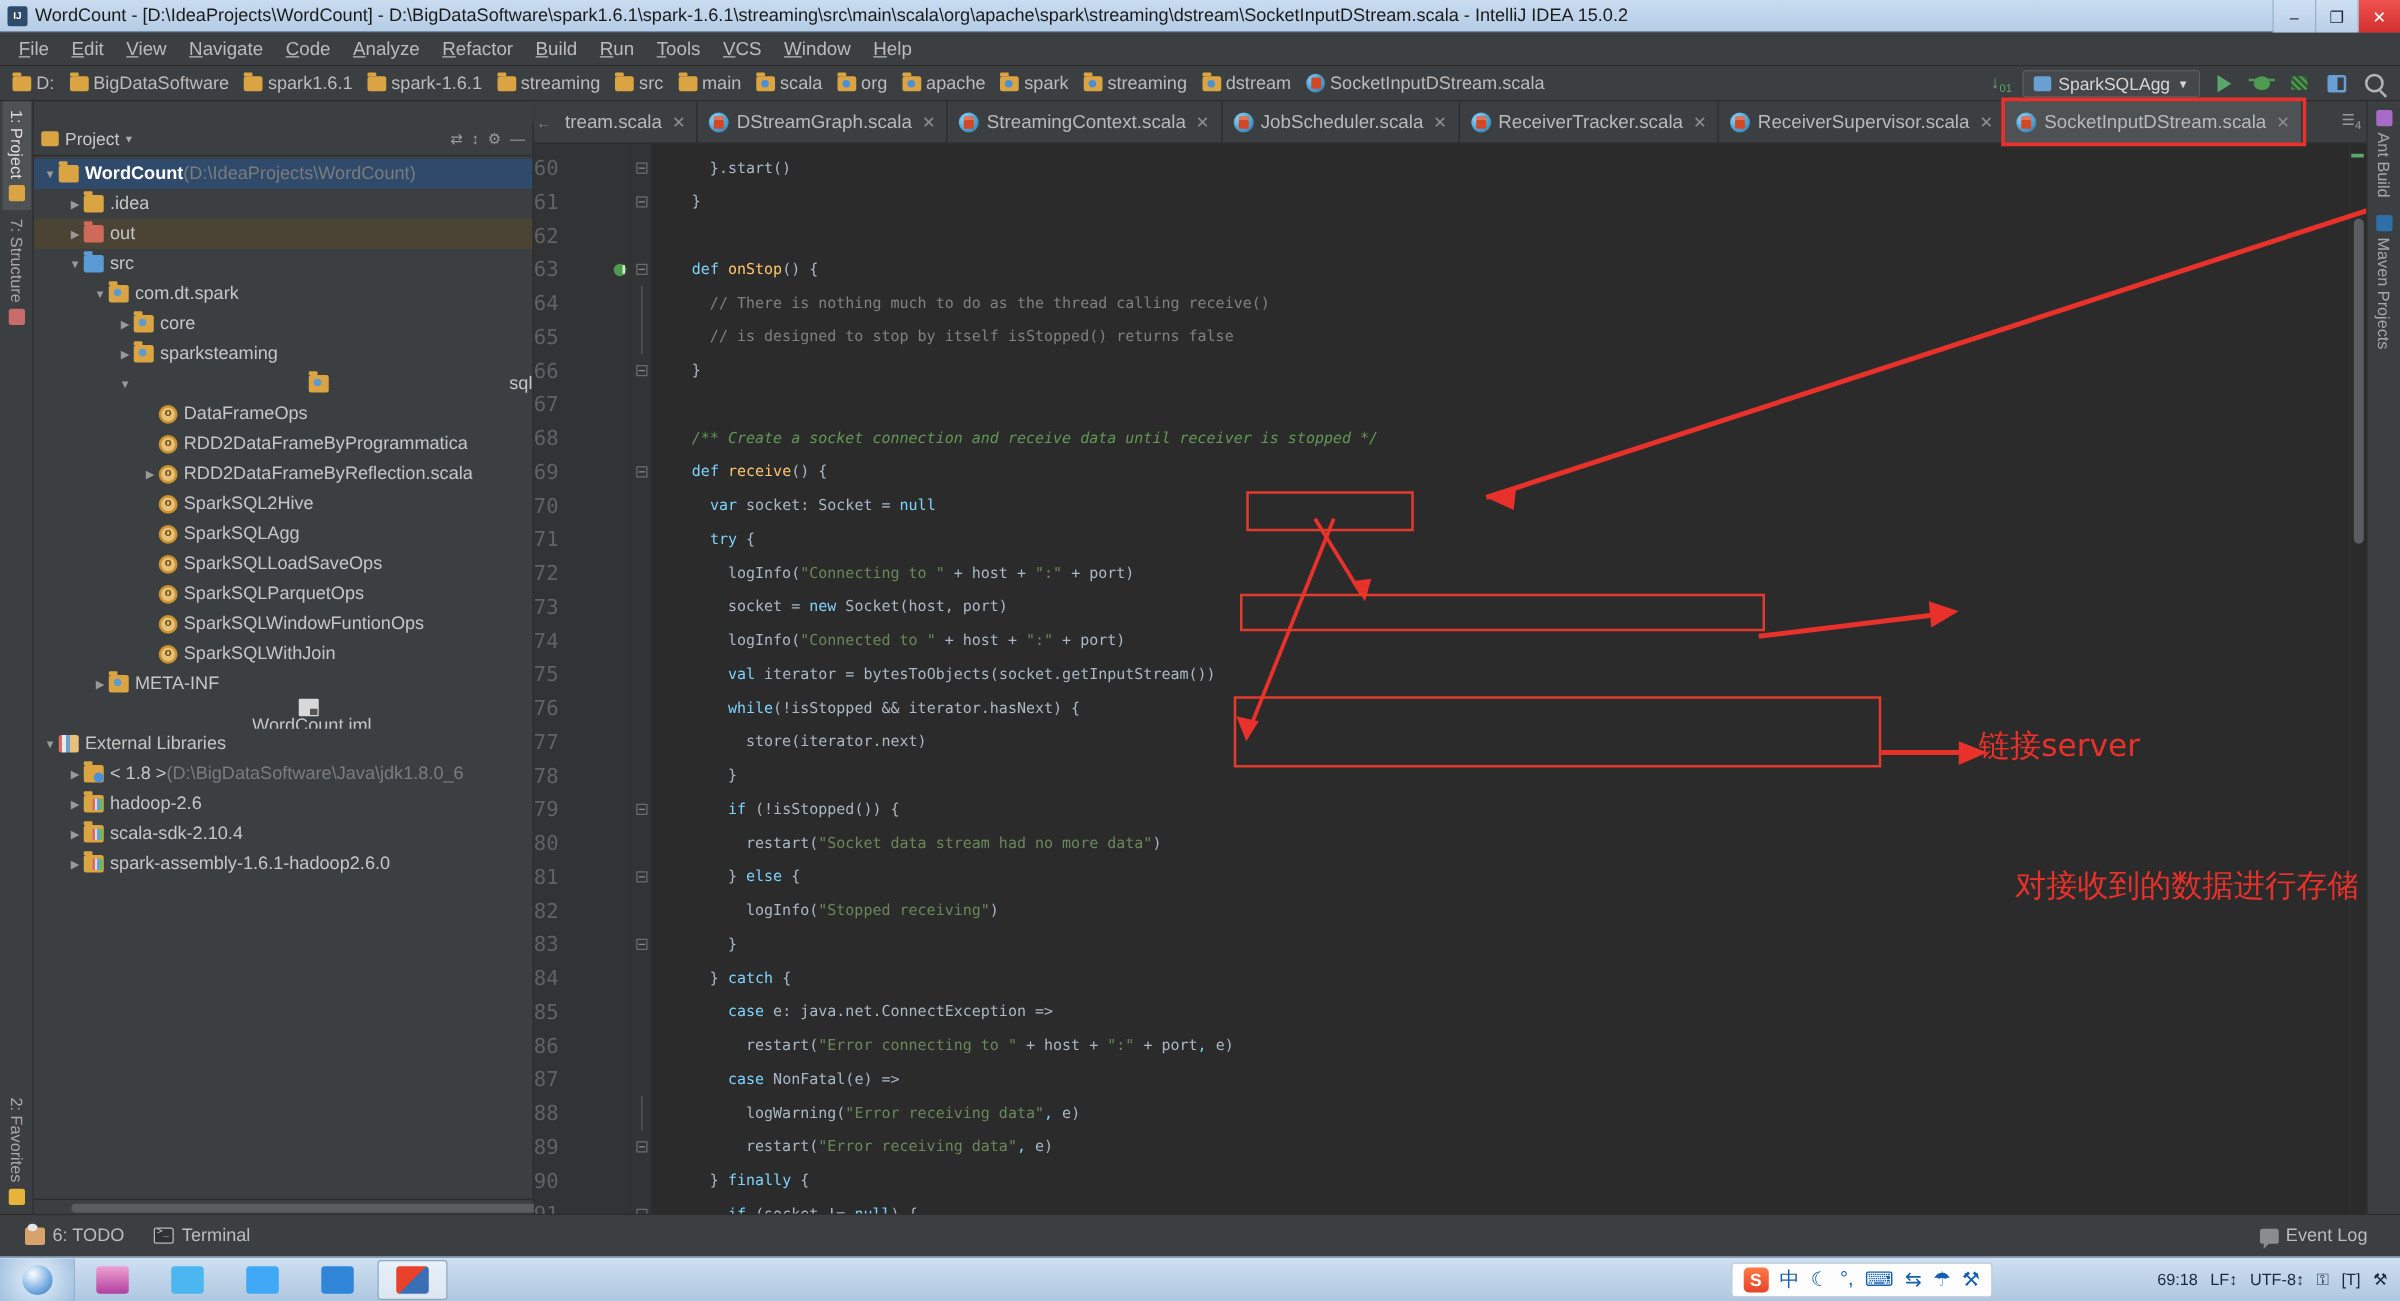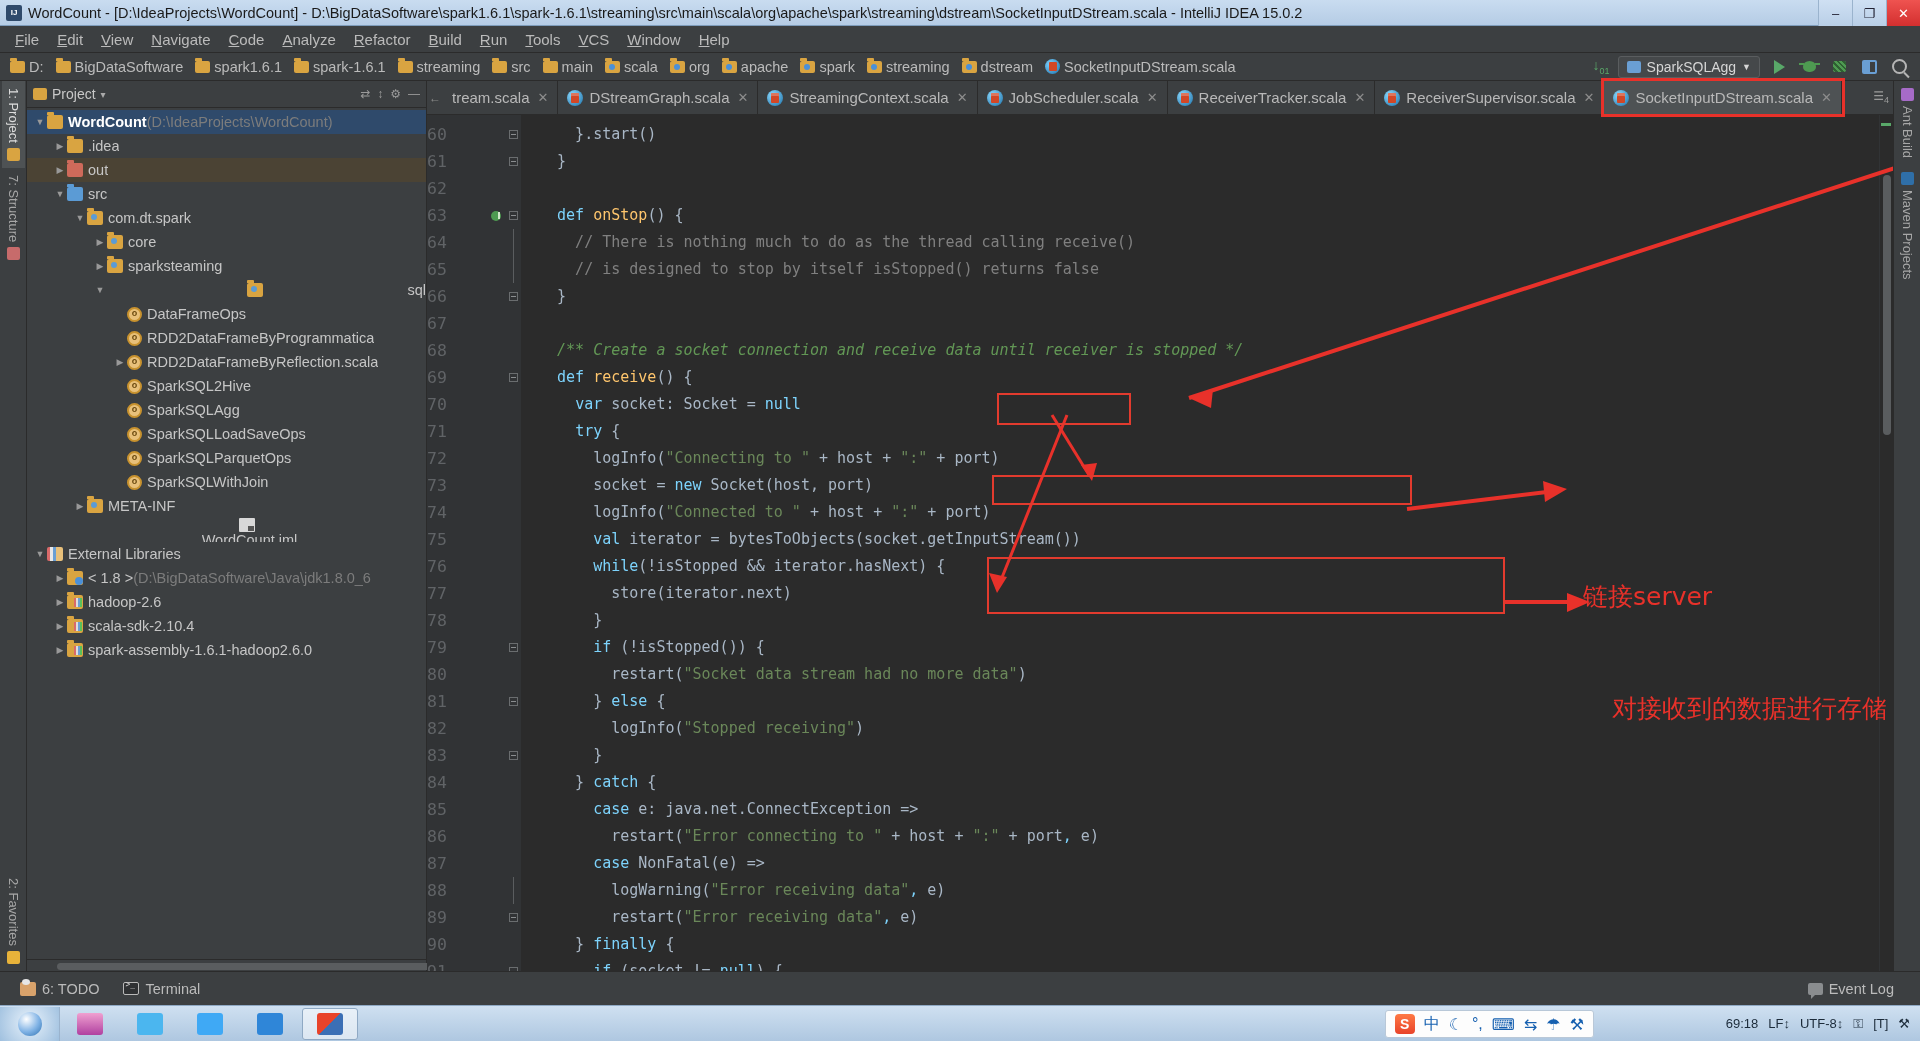--- a/index.html
+++ b/index.html
@@ -84,20 +84,21 @@
     writing-mode:vertical-rl; padding:7px 4px; white-space:nowrap; display:flex;
     align-items:center; gap:5px;
   }
   .vtab.sel{ background:#4e5254; color:#ddd; }
   .vicon{ width:13px;height:13px;border-radius:2px;flex:none; }
 
   
   .project{
     width:400px; background:#3c3f41; display:flex; flex-direction:column; flex:none;
     border-right:1px solid #2b2b2b;
+    margin-top:17px;
   }
   .pjhead{
     height:27px; display:flex; align-items:center; gap:6px; padding:0 6px;
     border-bottom:1px solid #2b2b2b; font-size:14px; color:#c8c8c8;
   }
   .pjhead .t{ display:flex;align-items:center;gap:5px;}
   .pjhead .chev{ font-size:10px;color:#aaa;}
   .pjhead .acts{ margin-left:auto; display:flex; gap:7px; align-items:center; color:#9a9a9a; font-size:12px;}
   .tree{ flex:1; overflow:hidden; padding-top:2px; font-size:14.5px; }
   .node{ display:flex; align-items:center; height:24px; padding-left:6px; white-space:nowrap; color:#c6c6c6;}
@@ -164,21 +165,21 @@
       width:10px;height:10px;border-radius:50%;background:#4e9a51; }
   .gutter .ovr:after{content:"";position:absolute;left:3px;top:1px;width:4px;height:7px;
       border-right:2px solid #cfe8c8;}
   .foldcol{ width:16px; background:#313335; flex:none; position:relative; padding-top:6px;}
   .foldcol .fm{ height:27px; display:flex; align-items:center; justify-content:center;}
   .foldcol .sq{ width:9px;height:9px;border:1px solid #6a6d6f; position:relative;}
   .foldcol .sq:after{content:"";position:absolute;left:1px;top:3px;width:5px;height:1px;background:#8a8d8f;}
   .foldcol .bar{ width:1px; height:27px; background:#5a5d5f; margin:0 auto;}
 
   .code{
-    flex:1; font-family:"DejaVu Sans Mono", monospace; font-size:15px;
+    flex:1; font-family:"DejaVu Sans Mono", monospace; font-size:12px;
     padding-top:6px; position:relative; overflow:hidden; background:#2b2b2b;
     white-space:pre; color:#a9b7c6;
   }
   .code .cl{ height:27px; line-height:27px; padding-left:18px; }
   .kw{ color:#7dd3fc; font-weight:normal; }
   .str{ color:#6a8759; }
   .cmt{ color:#808080; }
   .doc{ color:#629755; font-style:italic; }
   .fn{ color:#ffc66d; }
   .ital{ }
@@ -443,20 +444,25 @@
           </div>
           <div class="node" style="padding-left: 86px;">
             <span class="arrow"></span>
             <span class="ico16 ic-obj"></span>
             <span class="nm">SparkSQLLoadSaveOps</span>
           </div>
           <div class="node" style="padding-left: 86px;">
             <span class="arrow"></span>
             <span class="ico16 ic-obj"></span>
             <span class="nm">SparkSQLParquetOps</span>
+          </div>
+          <div class="node" style="padding-left: 86px;">
+            <span class="arrow"></span>
+            <span class="ico16 ic-obj"></span>
+            <span class="nm">SparkSQLWindowFuntionOps</span>
           </div>
           <div class="node" style="padding-left: 86px;">
             <span class="arrow"></span>
             <span class="ico16 ic-obj"></span>
             <span class="nm">SparkSQLWithJoin</span>
           </div>
           <div class="node" style="padding-left: 46px;">
             <span class="arrow closed"></span>
             <span class="ico16 ic-pkg"></span>
             <span class="nm">META-INF</span>

